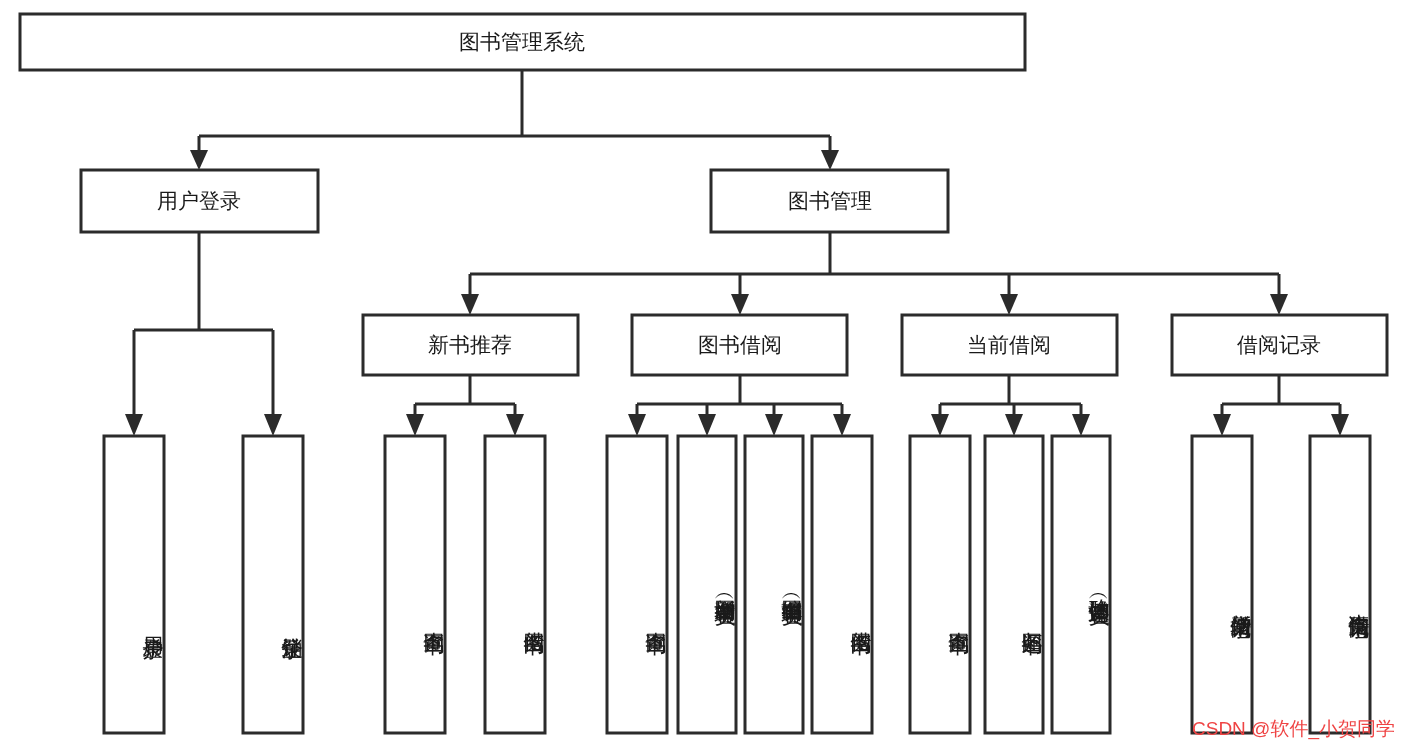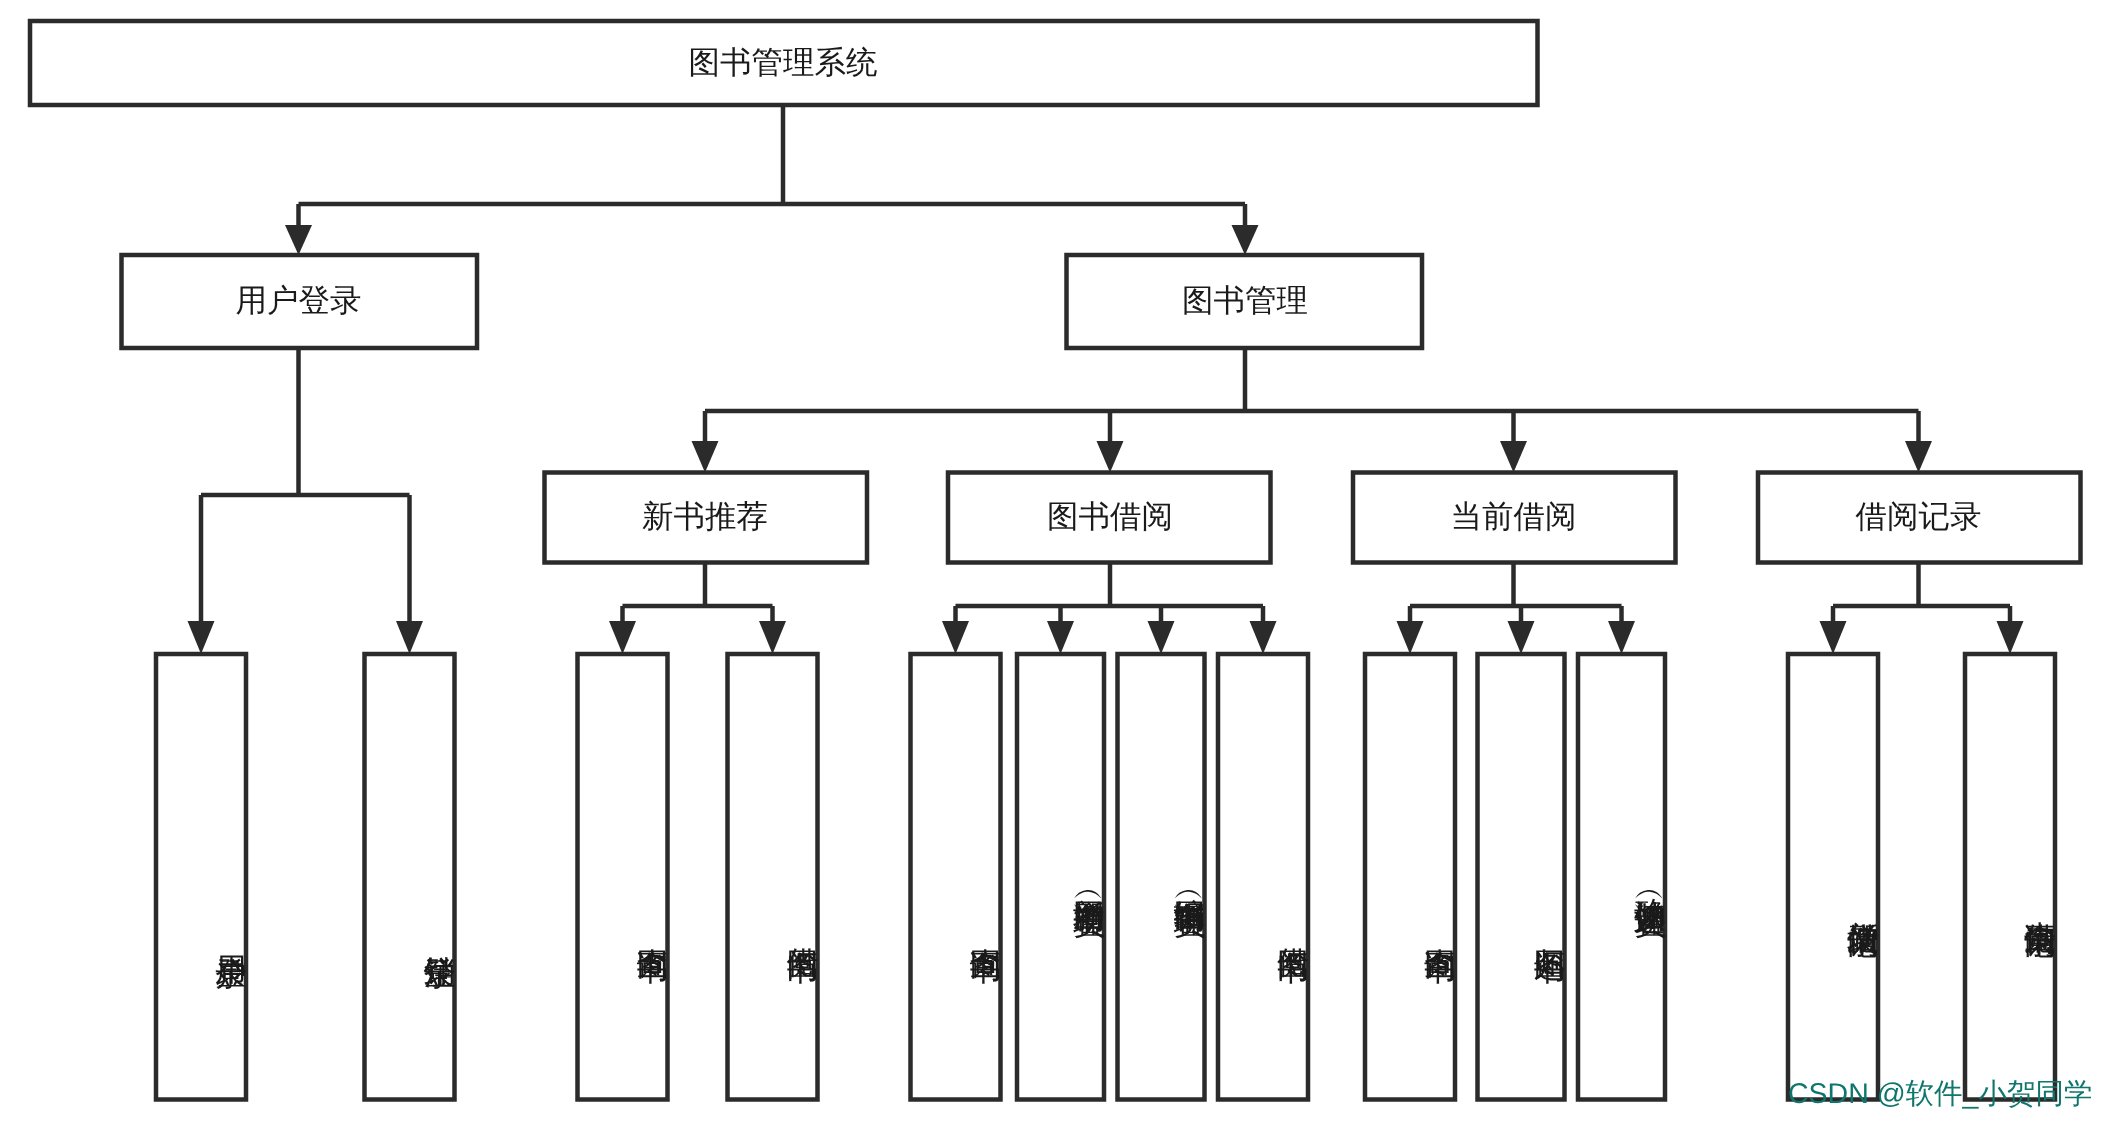--- a/index.html
+++ b/index.html
@@ -59,21 +59,21 @@
     white-space: nowrap;
     display: flex;
     align-items: flex-start;
     justify-content: center;
     pointer-events: none;
   }
   .watermark {
     position: absolute;
     font-family: "Liberation Sans", sans-serif;
     font-size: 19px;
-    color: #0f766e;
+    color: #ef4444;
     white-space: nowrap;
   }
 </style>
 </head>
 <body>
 
 <div id="diagram-root">
 
   <svg class="diagram-canvas" viewBox="0 0 1405 747">
 

